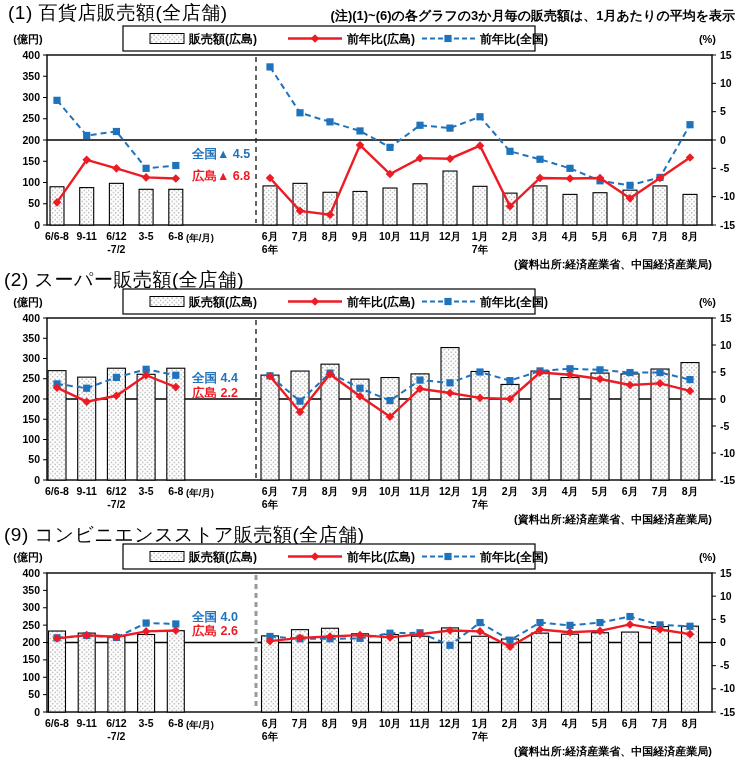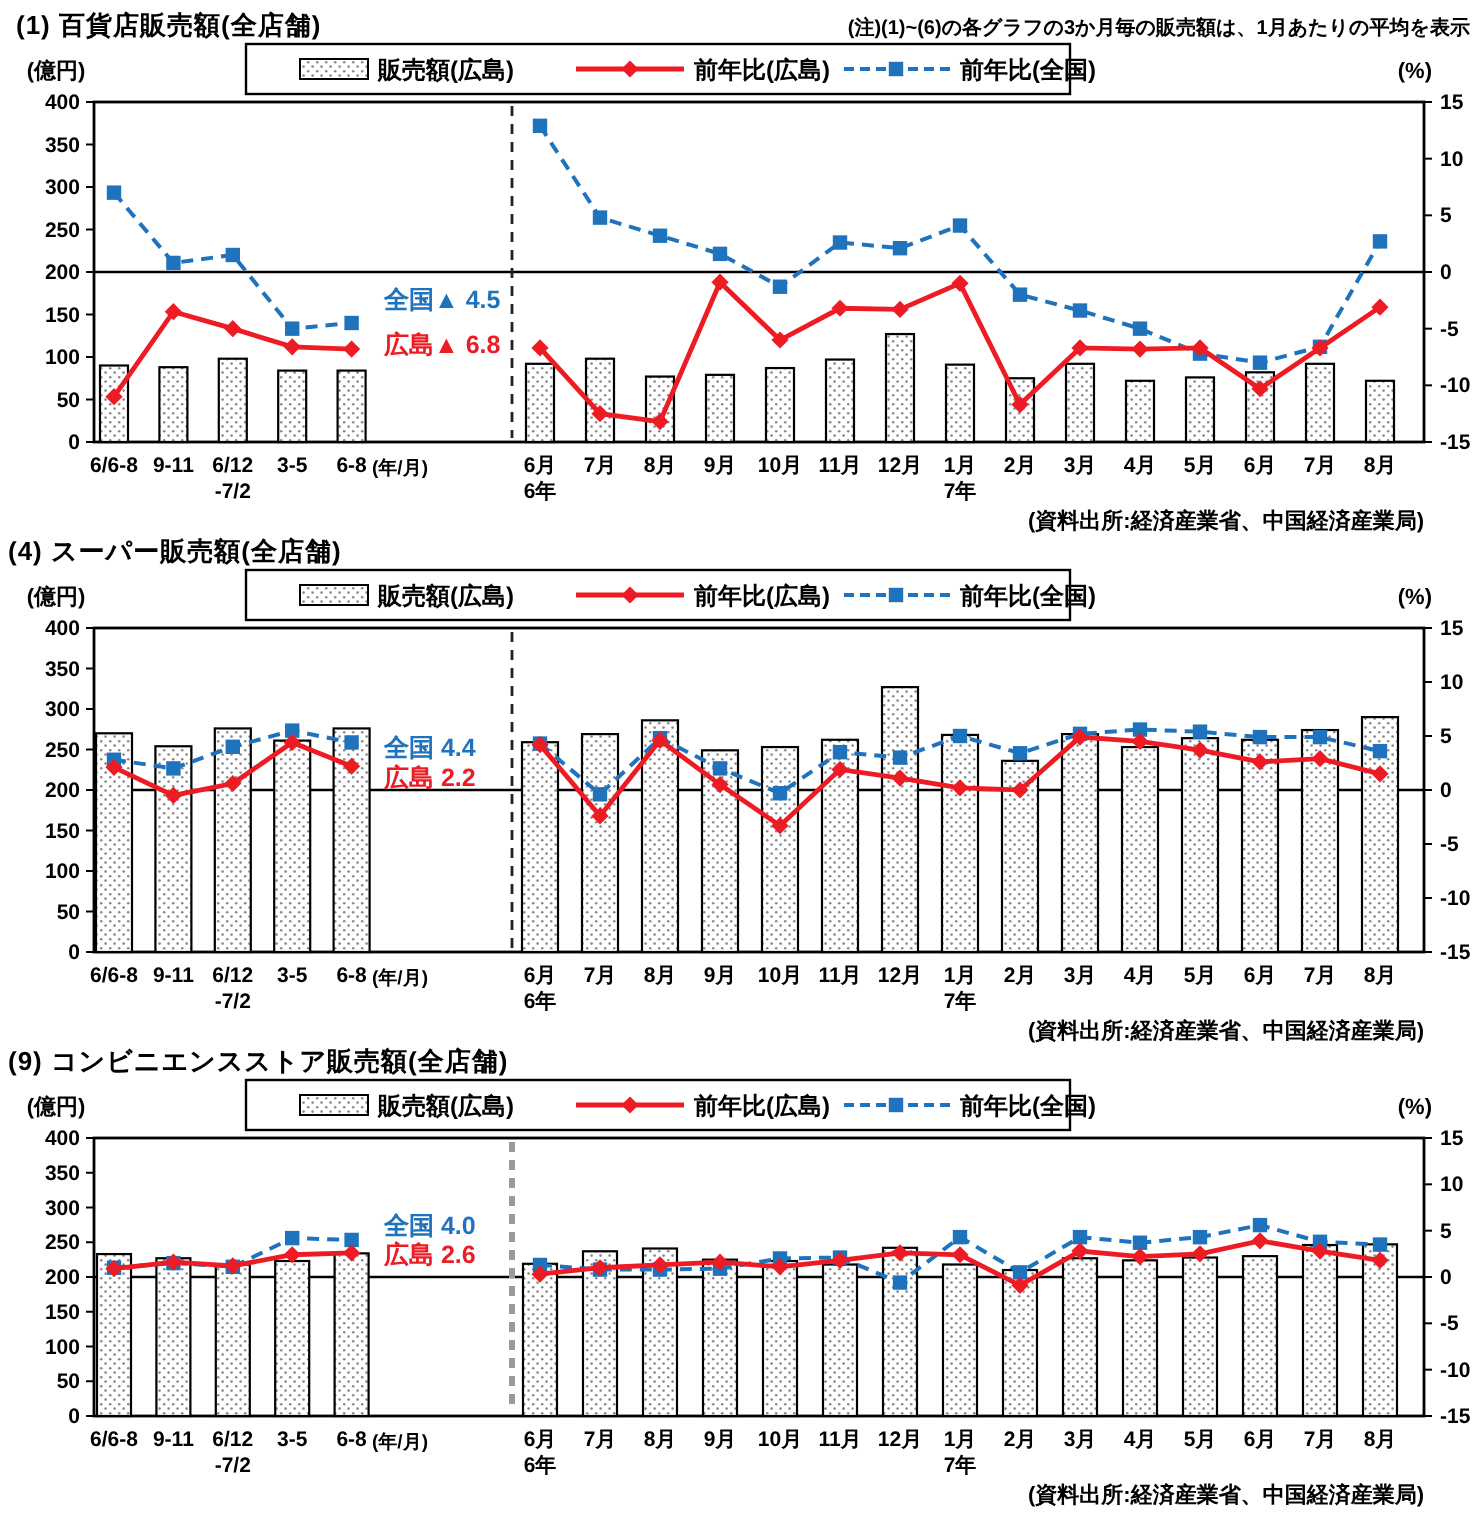--- a/index.html
+++ b/index.html
@@ -7,25 +7,25 @@
     width:741px;height:762px;overflow:hidden;
     font-family:"Liberation Sans","DejaVu Sans",sans-serif;
     color:#000;
   }
   .page{width:741px;padding-top:2px;}
   .header-row{
     display:flex;justify-content:space-between;align-items:flex-start;
     padding:2px 4px 0 4px;
   }
   .chart-title{
-    font-size:13px;font-weight:bold;letter-spacing:0.5px;
+    font-size:19px;font-weight:normal;letter-spacing:0.5px;
     padding:0 0 0 4px;line-height:17px;white-space:nowrap;
   }
   .top-note{
-    font-size:10px;font-weight:600;white-space:nowrap;
+    font-size:13px;font-weight:600;white-space:nowrap;
     padding-top:3px;padding-right:2px;
   }
   .chart-block{margin:0;}
   svg{display:block;}
   text{font-family:"Liberation Sans","DejaVu Sans",sans-serif;}
 </style>
 </head>
 <body>
 
 <div class="page">
@@ -190,21 +190,21 @@
           <path d="M 315 9.2 L 319.3 13.5 L 315 17.8 L 310.7 13.5 Z" fill="#ed1c24"></path>
           <text x="347" y="18" font-size="12" font-weight="600">前年比(広島)</text>
           <line x1="422" y1="13.5" x2="475" y2="13.5" stroke="#1f73bd" stroke-width="2" stroke-dasharray="5 3"></line>
           <rect x="444.4" y="9.9" width="7.2" height="7.2" fill="#1f73bd"></rect>
           <text x="480" y="18" font-size="12" font-weight="600">前年比(全国)</text>
         </g>
         <text x="712" y="243" font-size="11" font-weight="600" text-anchor="end">(資料出所:経済産業省、中国経済産業局)</text>
       </svg>
   </div>
 
-  <div class="chart-title">(4) スーパー販売額(全店舗)</div>
+  <div class="chart-title">(2) スーパー販売額(全店舗)</div>
   <div class="chart-block">
     <svg id="chart1" width="741" height="238" viewBox="0 0 741 238">
         <defs>
           <pattern id="dotpat1" width="4.5" height="4.5" patternUnits="userSpaceOnUse">
             <rect x="0" y="0" width="4.5" height="4.5" fill="#ffffff"></rect>
             <circle cx="1.1" cy="1.1" r="0.65" fill="#8a8a8a"></circle>
             <circle cx="3.3" cy="3.3" r="0.65" fill="#8a8a8a"></circle>
           </pattern>
         </defs>
         <text x="28" y="18" font-size="11" font-weight="600" text-anchor="middle">(億円)</text>

